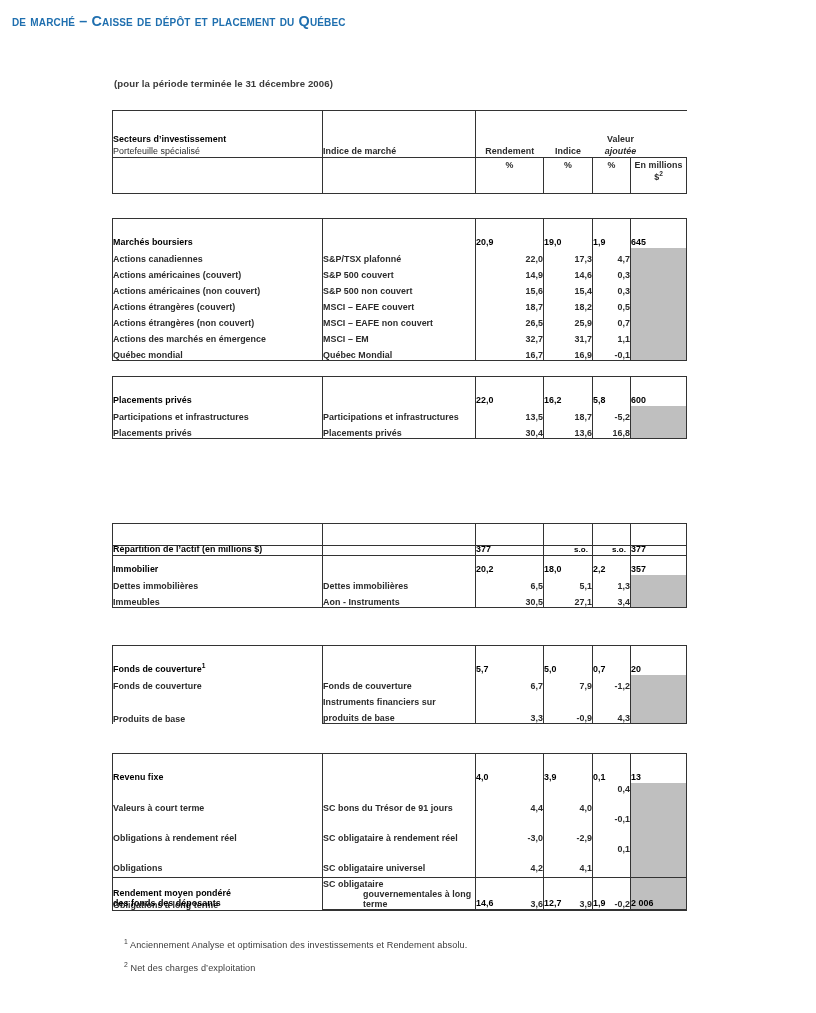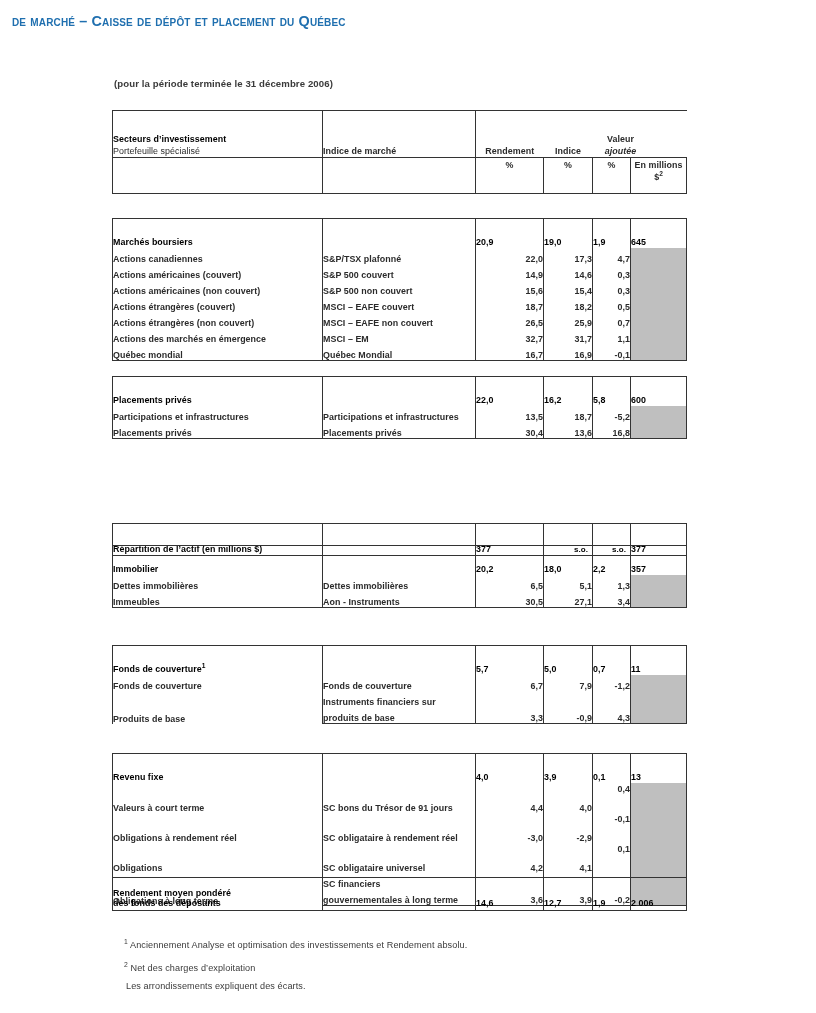--- a/index.html
+++ b/index.html
@@ -324,21 +324,21 @@
         <col class="c5">
         <col class="c6">
       </colgroup>
       <tbody>
         <tr class="hdr-row">
           <td class="bt bl br sec" style="height:28px;padding-bottom:1px;">Fonds de couverture<sup>1</sup></td>
           <td class="bt bl br"></td>
           <td class="bt bl br numl" style="padding-bottom:1px;">5,7</td>
           <td class="bt bl br numl" style="padding-bottom:1px;">5,0</td>
           <td class="bt bl br numl" style="padding-bottom:1px;">0,7</td>
-          <td class="bt bl br numl" style="padding-bottom:1px;">11</td>
+          <td class="bt bl br numl" style="padding-bottom:1px;">20</td>
         </tr>
         <tr>
           <td class="bl br lbl-ind" style="height:16px;">Fonds de couverture</td>
           <td class="br idx">Fonds de couverture</td>
           <td class="br num">6,7</td>
           <td class="br num">7,9</td>
           <td class="br num" style="">-1,2</td>
           <td class="br bb shade" rowspan="3"></td>
         </tr>
         <tr>
@@ -391,27 +391,27 @@
         </tr>
         <tr>
           <td class="bl br lbl-ind" style="height:30px;">Obligations</td>
           <td class="br idx">SC obligataire universel</td>
           <td class="br num">4,2</td>
           <td class="br num">4,1</td>
           <td class="br num" style="vertical-align:top;padding-top:1px;">0,1</td>
         </tr>
         <tr>
           <td class="bl br lbl-ind" style="height:15px;" rowspan="2">Obligations à long terme</td>
-          <td class="br idx">SC financiers</td>
-          <td class="br"></td>
-          <td class="br"></td>
-          <td class="br"></td>
-        </tr>
-        <tr>
-          <td class="br bb idx" style="height:15px;">gouvernementales à long terme</td>
+          <td class="br idx">SC obligataire</td>
+          <td class="br"></td>
+          <td class="br"></td>
+          <td class="br"></td>
+        </tr>
+        <tr>
+          <td class="br bb idx" style="height:15px;padding-left:40px;">gouvernementales à long terme</td>
           <td class="br bb num">3,6</td>
           <td class="br bb num">3,9</td>
           <td class="br bb num">-0,2</td>
         </tr>
       </tbody>
     </table>
   </div>
 
 <table class="tbl" id="total" style="top:877px;">
   <colgroup>
@@ -439,14 +439,13 @@
 
 <div class="notes">
   <div>
     <sup>1</sup>
     <span>Anciennement Analyse et optimisation des investissements et Rendement absolu.</span>
   </div>
   <div style="margin-top:3px;">
     <sup>2</sup>
     <span>Net des charges d’exploitation</span>
   </div>
-  <div style="margin-top:3px;padding-left:2px;">Les arrondissements expliquent des écarts.</div>
 </div>
 
 </body></html>

